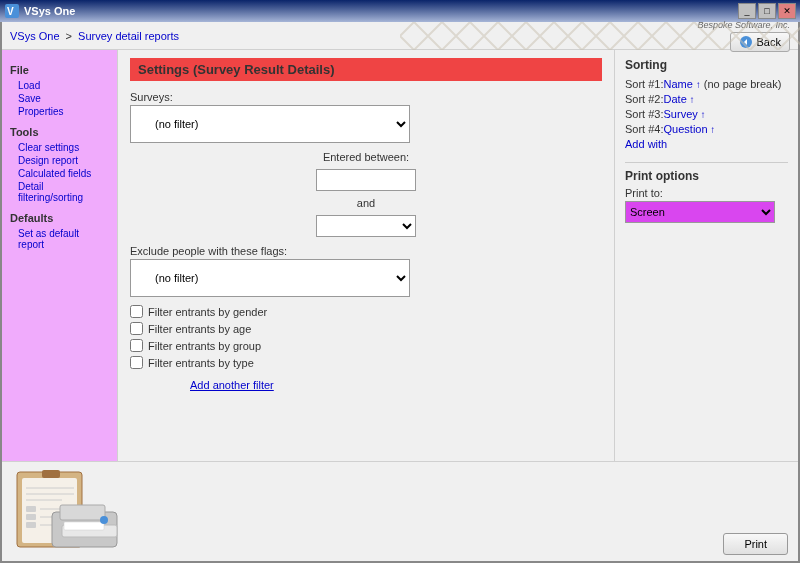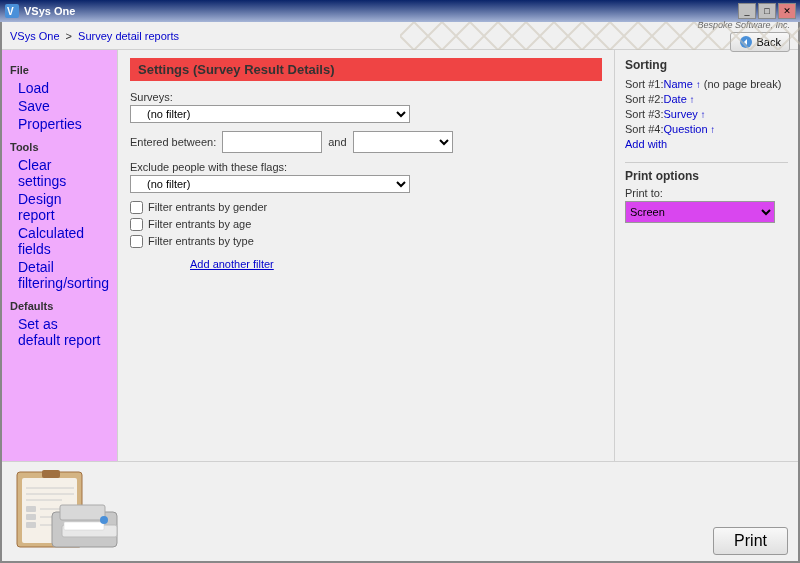--- a/index.html
+++ b/index.html
@@ -123,21 +123,21 @@
       flex-shrink: 0;
     }
     .sidebar-section-title {
       font-size: 11px;
       font-weight: bold;
       color: #333;
       margin-top: 8px;
       margin-bottom: 3px;
     }
     .sidebar-link {
-      font-size: 14px;
+      font-size: 10px;
       color: #0000cc;
       text-decoration: none;
       display: block;
       padding: 1px 8px;
       cursor: pointer;
     }
 
     
     .main-panel {
       flex: 1;
@@ -158,32 +158,33 @@
       margin-bottom: 8px;
     }
     .form-label {
       font-size: 11px;
       color: #333;
       margin-bottom: 2px;
       display: block;
     }
     .form-select {
       width: 280px;
-      height: 18px;
+      height: 38px;
       font-size: 11px;
       border: 1px solid #999;
       background: white;
-      padding: 1px 12px;
+      padding: 1px 20px;
     }
 
     .between-row {
       display: flex;
       align-items: center;
       gap: 6px;
       margin-bottom: 8px;
+      flex-direction: column;
     }
     .between-input {
       width: 100px;
       height: 22px;
       font-size: 11px;
       border: 1px solid #999;
       background: white;
       padding: 1px 4px;
     }
     .between-select {
@@ -193,21 +194,21 @@
       border: 1px solid #999;
       background: white;
     }
     .between-label {
       font-size: 11px;
       color: #333;
     }
 
     .checkbox-row {
       display: flex;
-      align-items: flex-start;
+      align-items: center;
       gap: 5px;
       margin-bottom: 4px;
     }
     .checkbox-row input[type=checkbox] {
       margin: 0;
     }
     .checkbox-label {
       font-size: 11px;
       color: #333;
     }
@@ -294,21 +295,21 @@
       align-items: flex-end;
       justify-content: space-between;
       height: 100px;
     }
 
     .print-btn {
       background: linear-gradient(to bottom, #f8f8f8, #e0e0e0);
       border: 1px solid #999;
       border-radius: 3px;
       padding: 4px 20px;
-      font-size: 16px;
+      font-size: 11px;
       cursor: pointer;
       align-self: flex-end;
     }
 
     
     .printer-img {
       width: 110px;
       height: 85px;
       position: relative;
     }
@@ -424,20 +425,24 @@
       <div class="checkbox-row">
         <input type="checkbox" style="">
         <span class="checkbox-label">Filter entrants by gender</span>
       </div>
       <div class="checkbox-row">
         <input type="checkbox" style="">
         <span class="checkbox-label">Filter entrants by age</span>
       </div>
       <div class="checkbox-row">
         <input type="checkbox" style="">
+        <span class="checkbox-label">Filter entrants by group</span>
+      </div>
+      <div class="checkbox-row">
+        <input type="checkbox" style="">
         <span class="checkbox-label">Filter entrants by type</span>
       </div>
 
       <a class="add-filter-link">Add another filter</a>
     </div>
 
     <div class="right-panel">
       <div class="sorting-title">Sorting</div>
 
       

